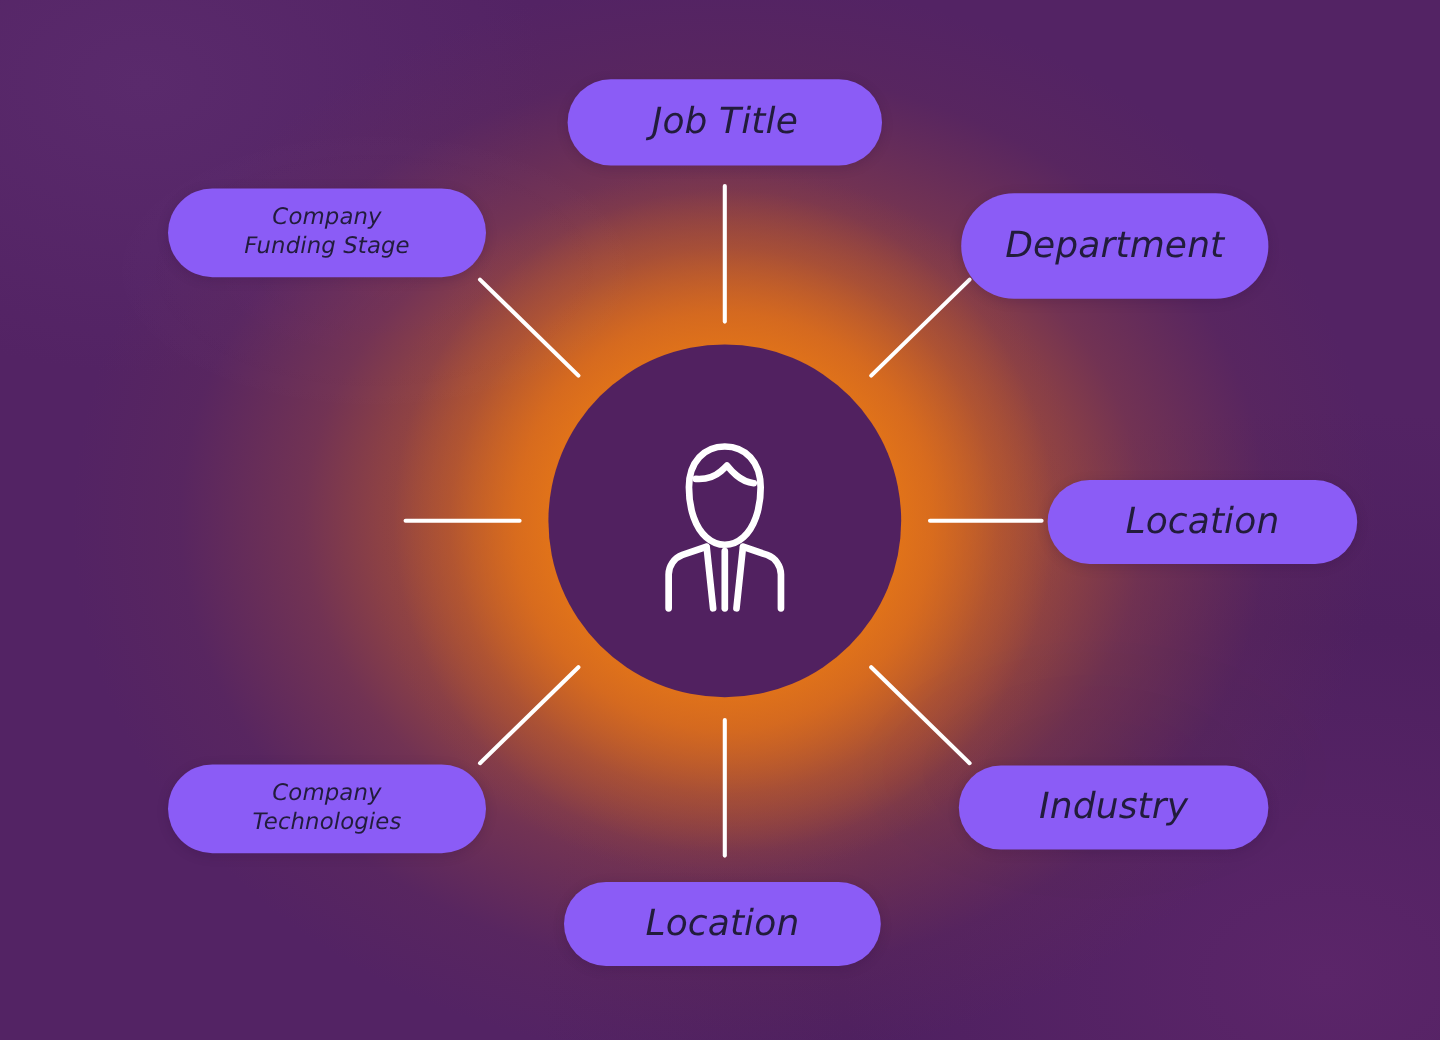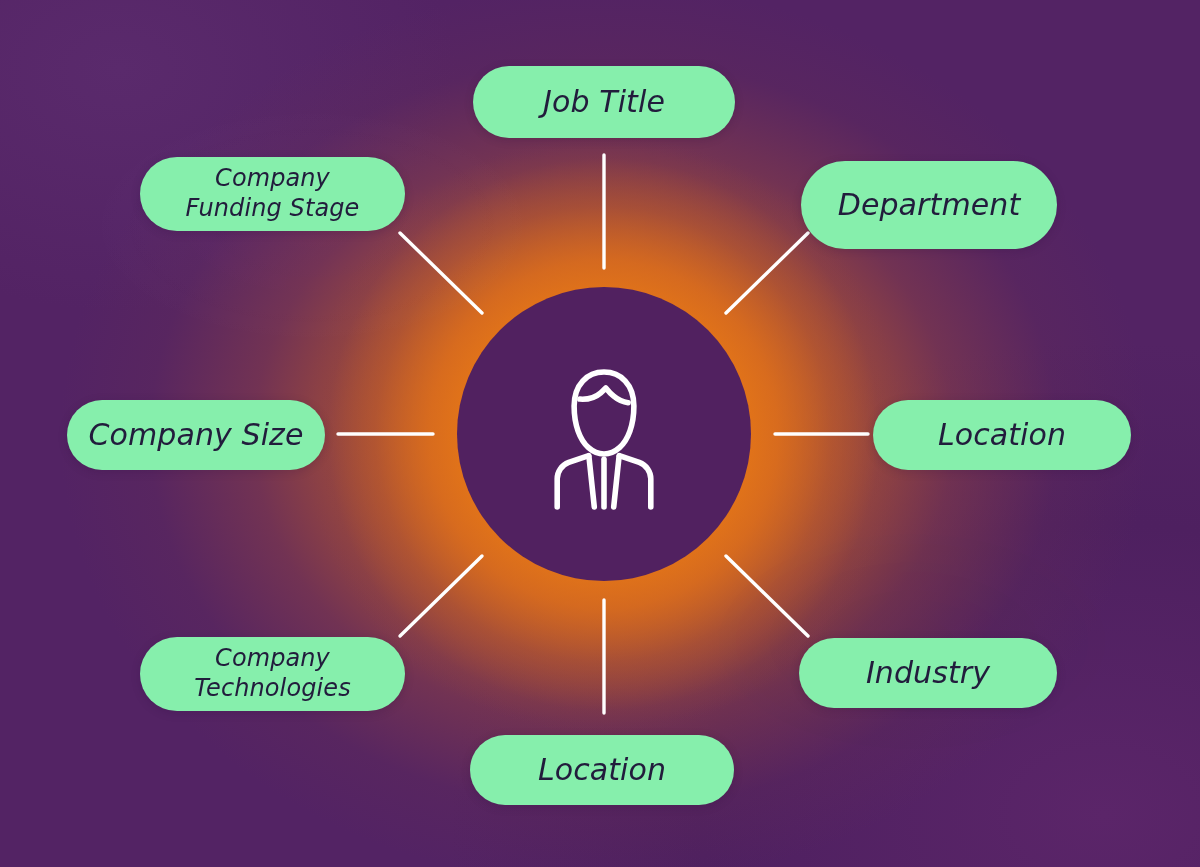--- a/index.html
+++ b/index.html
@@ -86,35 +86,35 @@
   }
   .hub-icon {
     width: 180px;
     height: 180px;
     display: block;
   }
 
   
   .pill {
     position: absolute;
-    background: #86efac;
+    background: #8b5cf6;
     border-radius: 999px;
     display: flex;
     align-items: center;
     justify-content: center;
     text-align: center;
     color: #221c3c;
     font-style: italic;
     line-height: 1.24;
     box-shadow: 0 2px 10px rgba(40,10,55,0.18);
     box-sizing: border-box;
     white-space: pre-line;
   }
   .pill.one-line { font-size: 30px; letter-spacing: .1px; }
-  .pill.two-line { font-size: 24px; letter-spacing: .1px; }
+  .pill.two-line { font-size: 19px; letter-spacing: .1px; }
 
   .pill-job-title        { left: 473px; top: 66px;  width: 262px; height: 72px; }
   .pill-department       { left: 801px; top: 161px; width: 256px; height: 88px; }
   .pill-location         { left: 873px; top: 400px; width: 258px; height: 70px; }
   .pill-industry         { left: 799px; top: 638px; width: 258px; height: 70px; }
   .pill-revenue          { left: 470px; top: 735px; width: 264px; height: 70px; }
   .pill-company-tech     { left: 140px; top: 637px; width: 265px; height: 74px; }
   .pill-company-size     { left: 67px;  top: 400px; width: 258px; height: 70px; }
   .pill-company-funding  { left: 140px; top: 157px; width: 265px; height: 74px; }
 </style>
@@ -185,22 +185,19 @@
 
   <div class="pill one-line pill-revenue">
     <span>Location</span>
   </div>
 
   <div class="pill two-line pill-company-tech">
     <span>Company
 Technologies</span>
   </div>
 
-  <div class="pill one-line pill-company-size">
-    <span>Company Size</span>
-  </div>
 
   <div class="pill two-line pill-company-funding">
     <span>Company
 Funding Stage</span>
   </div>
 
 </div>
 
 </body></html>

